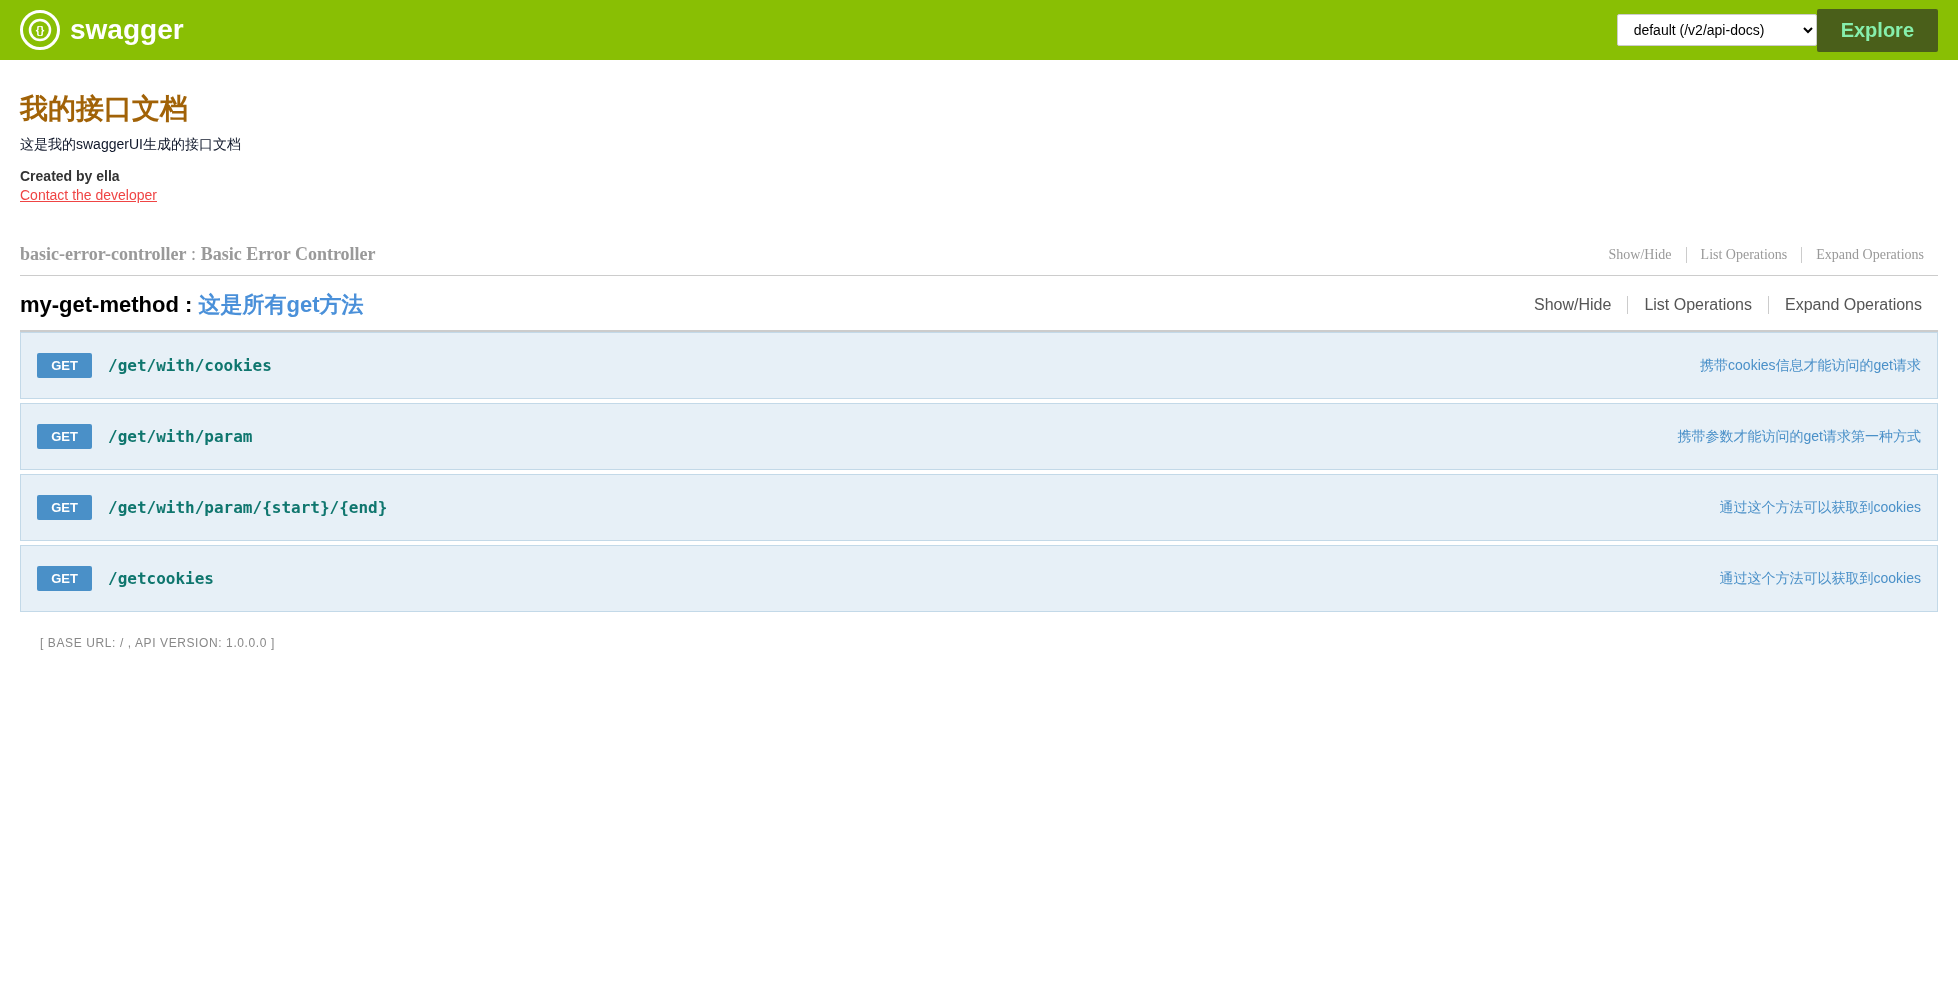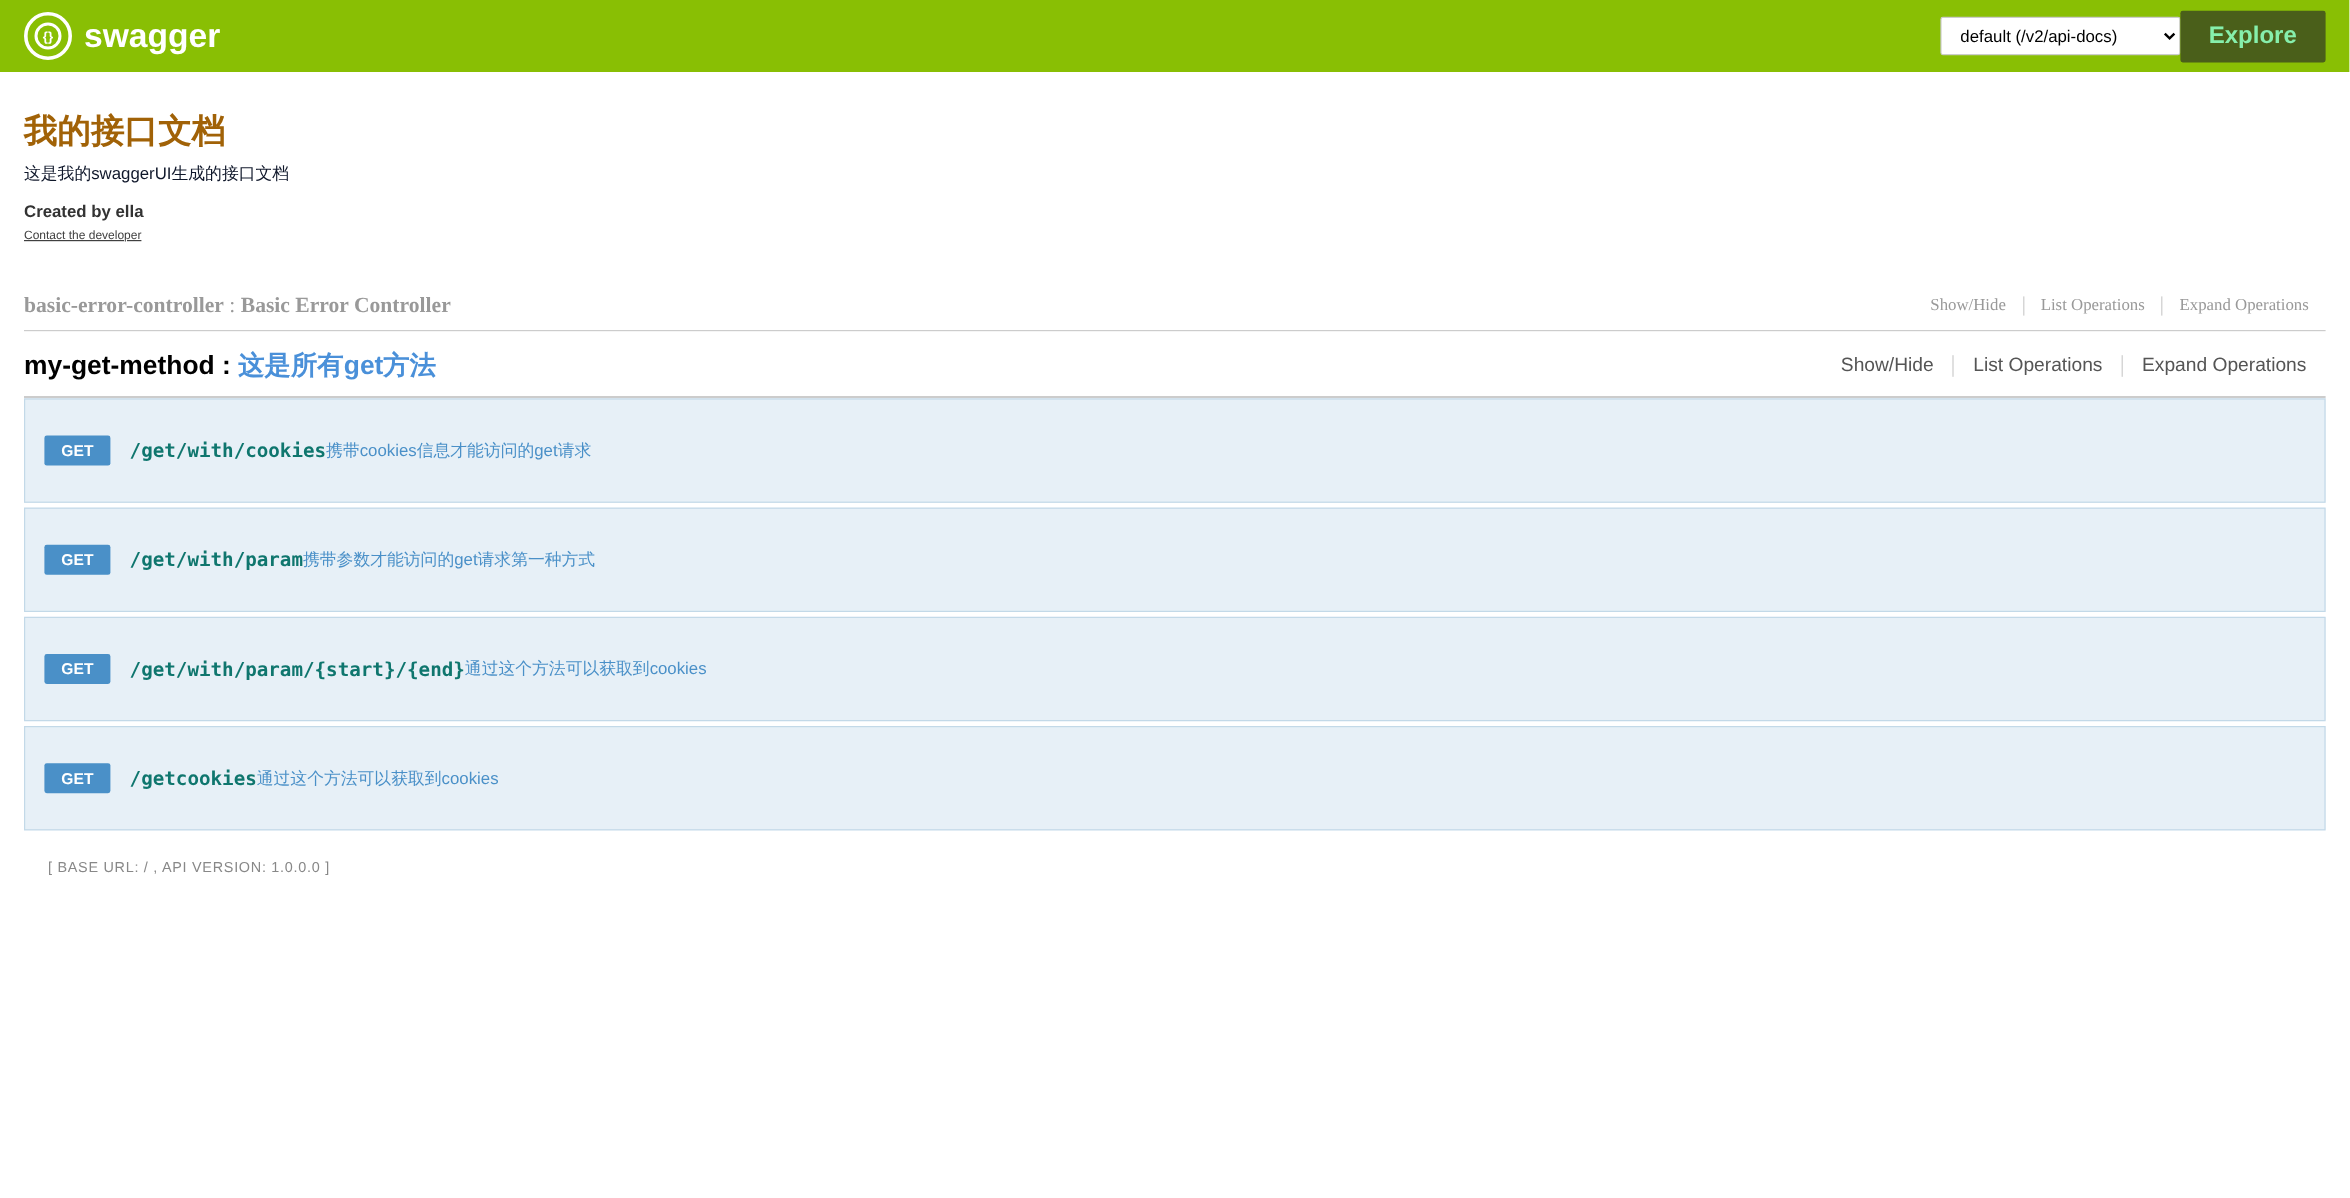--- a/index.html
+++ b/index.html
@@ -77,23 +77,23 @@
       color: #0f172a;
       margin-bottom: 14px;
     }
     .created-by {
       font-size: 14px;
       font-weight: bold;
       color: #333;
       margin-bottom: 2px;
     }
     .contact-link {
-      color: #404040;
+      color: #ef4444;
       text-decoration: underline;
-      font-size: 10px;
+      font-size: 14px;
       cursor: pointer;
     }
 
     
     .api-section {
       margin-top: 30px;
     }
 
     
     .controller-header {
@@ -161,21 +161,22 @@
       border-left: 1px solid #ccc;
     }
 
     
     .api-rows {
       margin-top: 0;
     }
     .api-row {
       display: flex;
       align-items: center;
-      padding: 30px 16px;
+      justify-content: space-between;
+      padding: 20px 16px;
       background: #e7f0f7;
       border: 1px solid #c3d9e8;
       margin-bottom: 4px;
       cursor: pointer;
     }
     .api-row-left {
       display: flex;
       align-items: center;
       gap: 16px;
     }

